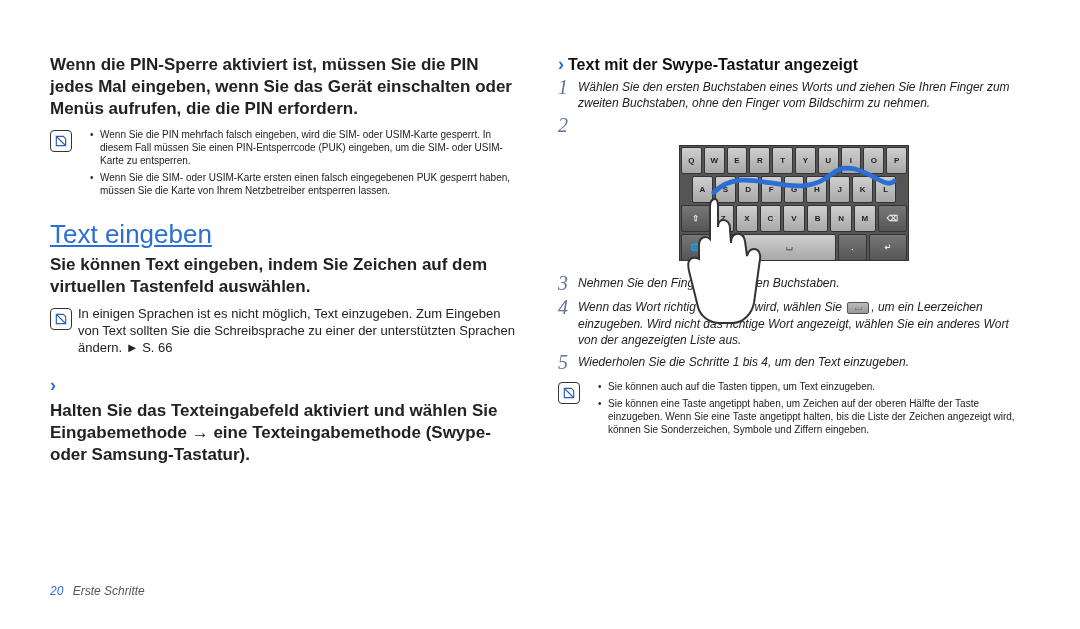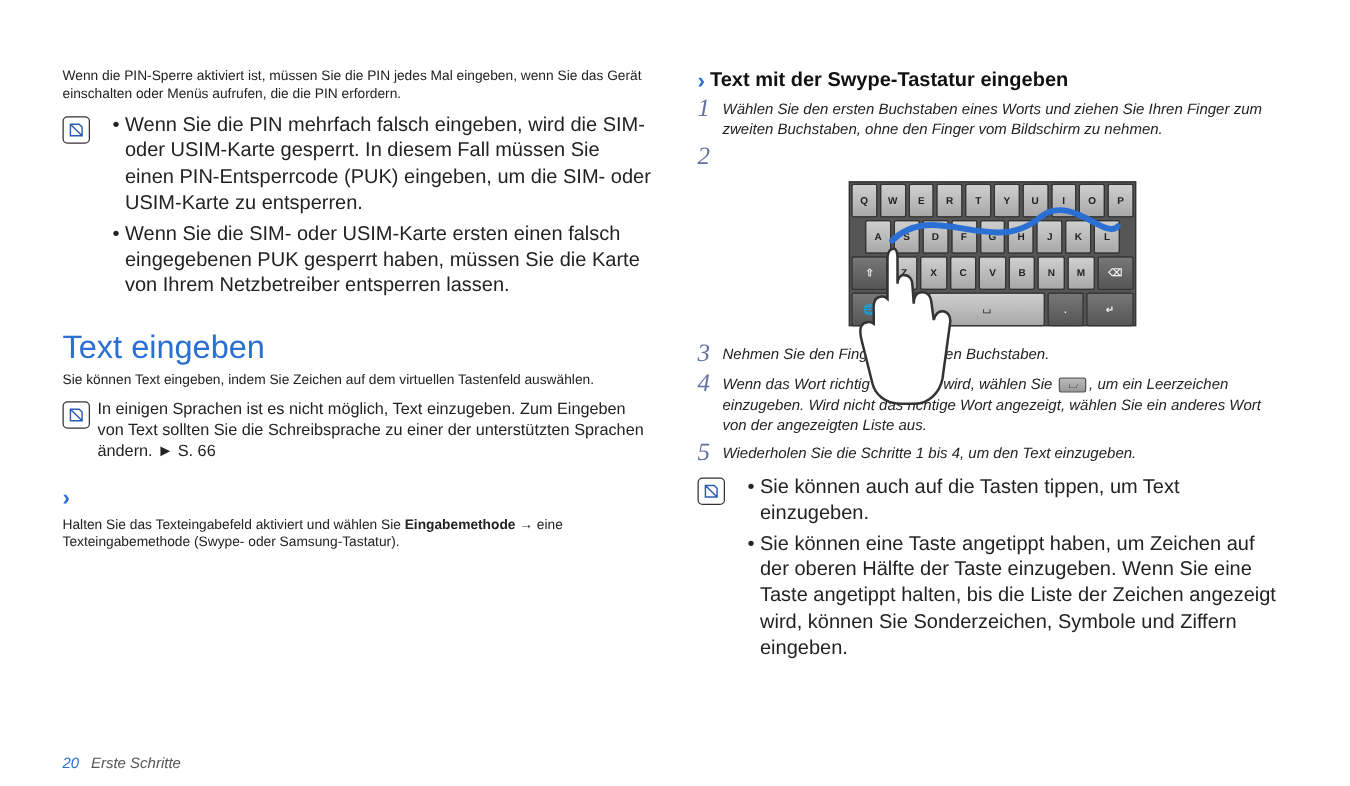--- a/index.html
+++ b/index.html
@@ -15,23 +15,24 @@
   .columns {
     display: flex;
     gap: 36px;
     width: 100%;
   }
   .col {
     flex: 1;
     min-width: 0;
   }
   p.body {
-    font-size: 11px;
+    font-size: 17px;
     line-height: 1.3;
     margin-bottom: 8px;
+    font-weight: bold;
   }
   .note-block {
     display: flex;
     align-items: flex-start;
     margin: 8px 0 12px 0;
   }
   .note-icon {
     width: 22px;
     height: 22px;
     border: 1.5px solid #333;
@@ -45,21 +46,21 @@
     margin-right: 6px;
     flex-shrink: 0;
     margin-top: 2px;
   }
   .note-icon svg { width: 14px; height: 14px; }
   .note-body ul {
     list-style: none;
     padding-left: 12px;
   }
   .note-body li {
-    font-size: 16px;
+    font-size: 10px;
     line-height: 1.3;
     position: relative;
     padding-left: 10px;
     margin-bottom: 4px;
   }
   .note-body li::before {
     content: "•";
     position: absolute;
     left: 0;
     top: 0;
@@ -67,20 +68,21 @@
   .note-body p {
     font-size: 13px;
     line-height: 1.3;
   }
   h1.section {
     color: #2a6fd3;
     font-size: 26px;
     font-weight: 500;
     margin-top: 18px;
     margin-bottom: 4px;
+    text-decoration: underline;
   }
   h2.subsection {
     font-size: 16px;
     font-weight: bold;
     color: #111;
     margin-top: 18px;
     margin-bottom: 4px;
     display: flex;
     align-items: center;
   }
@@ -166,21 +168,21 @@
     content:"⌴";
     position:absolute;
     left:0;right:0;top:-2px;
     text-align:center;
     font-size:9px;
     color:#222;
   }
   .page-footer {
     position: absolute;
     left: 50px;
-    bottom: 12px;
+    bottom: 31px;
     font-size: 12px;
     font-style: italic;
     color: #555;
   }
   .page-footer .pn {
     color: #2a6fd3;
     font-style: italic;
     font-weight: normal;
     margin-right: 6px;
   }
@@ -228,21 +230,21 @@
     <p class="body">
       <span>Halten Sie das Texteingabefeld aktiviert und wählen Sie </span><b>Eingabemethode</b><span> → eine Texteingabemethode (Swype- oder Samsung-Tastatur).</span>
     </p>
 
   </div>
 
   <div class="col">
 
     <h2 class="subsection" style="margin-top:0">
       <span class="chev">›</span>
-      <span>Text mit der Swype-Tastatur eingeben</span>
+      <span>Text mit der Swype-Tastatur angezeigt</span>
     </h2>
 
     <ol class="steps">
       <li>
           <span class="num">1</span>
           <span class="txt">Wählen Sie den ersten Buchstaben eines Worts und ziehen Sie Ihren Finger zum zweiten Buchstaben, ohne den Finger vom Bildschirm zu nehmen.</span>
         </li>
       <li>
           <span class="num">2</span>
         </li>

